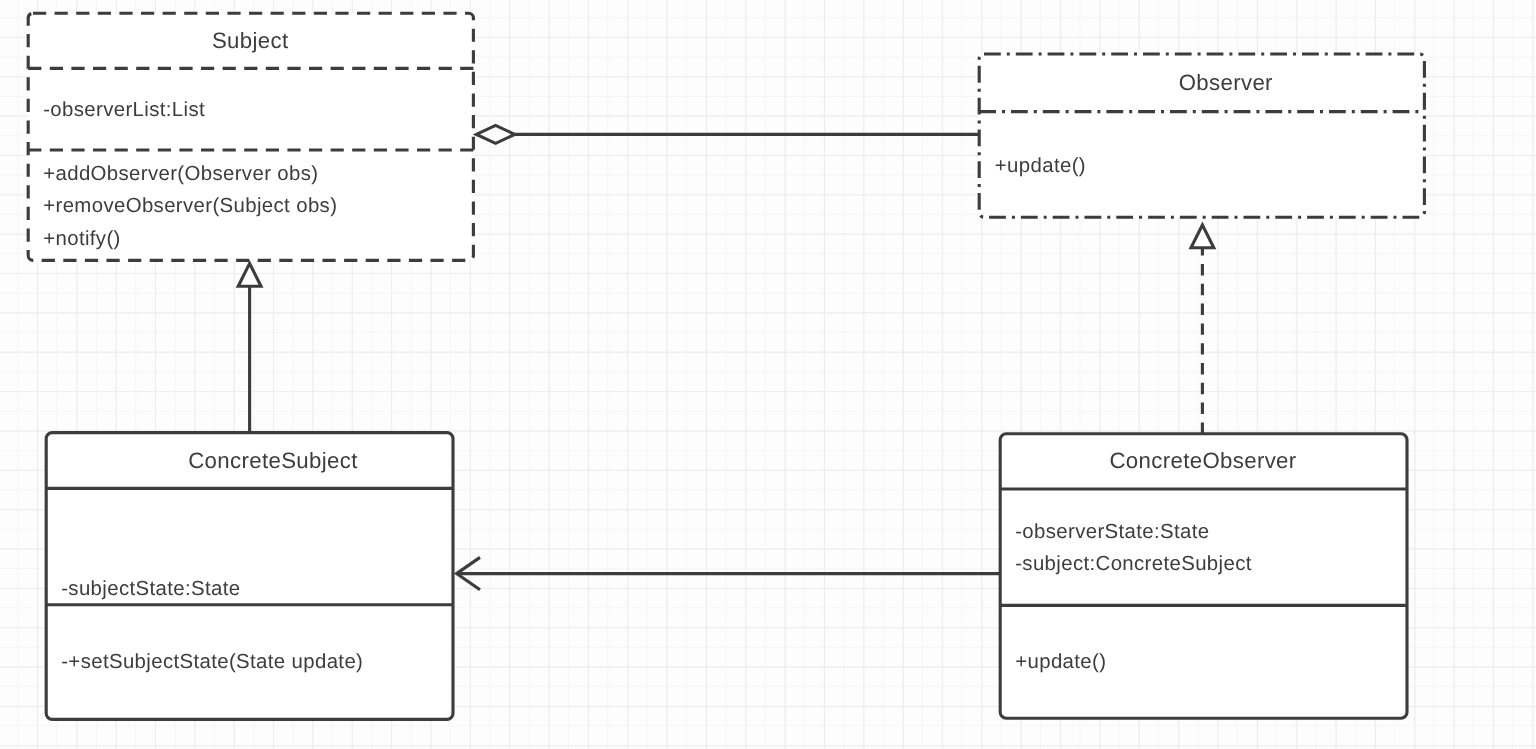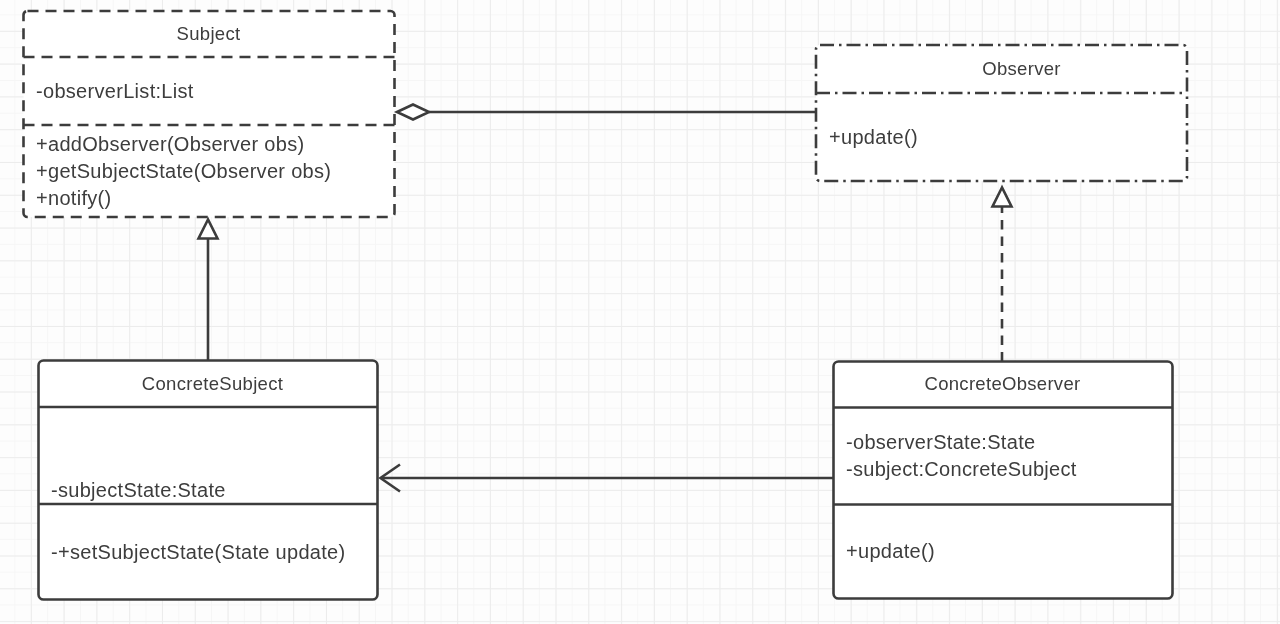--- a/index.html
+++ b/index.html
@@ -22,21 +22,21 @@
   .stroke { stroke: #3c3c3c; stroke-width: 2.6; fill: none; }
   .fill-white { fill: #ffffff; }
   .dashed { stroke-dasharray: 11 7; }
   .dashdot { stroke-dasharray: 14 5 2.5 5; }
   .dashed-line { stroke-dasharray: 9.5 7; }
 
   .txt {
     position: absolute;
     z-index: 2;
     color: #3d3d3d;
-    font-size: 20px;
+    font-size: 17px;
     letter-spacing: 0.3px;
     white-space: nowrap;
     box-sizing: border-box;
   }
   .cls-title {
     display: flex;
     align-items: center;
     justify-content: center;
     font-size: 18.5px;
   }
@@ -107,30 +107,30 @@
       <polyline class="stroke" points="400,464.5 380.5,478 400,491.5"></polyline>
     </g>
   </svg>
 
   <div class="txt cls-title" style="left:23px; top:11px; width:371px; height:46px;">Subject</div>
   <div class="txt cls-lines" style="left:23px; top:57px; width:371px; height:68px;">
     <div>-observerList:List</div>
   </div>
   <div class="txt cls-lines" style="left:23px; top:125px; width:371px; height:92px;">
     <div>+addObserver(Observer obs)</div>
-    <div>+getSubjectState(Observer obs)</div>
+    <div>+removeObserver(Subject obs)</div>
     <div>+notify()</div>
   </div>
 
   <div class="txt cls-title" style="left:836px; top:45px; width:371px; height:48px;">Observer</div>
   <div class="txt cls-lines" style="left:816px; top:93px; width:371px; height:88px;">
     <div>+update()</div>
   </div>
 
-  <div class="txt cls-title" style="left:23px; top:360px; width:339px; height:47px;padding-left:40px;">ConcreteSubject</div>
+  <div class="txt cls-title" style="left:38px; top:360px; width:339px; height:47px;padding-left:40px;">ConcreteSubject</div>
   <div class="txt cls-lines" style="left:38px; top:407px; width:339px; height:97px;justify-content:flex-end;">
     <div>-subjectState:State</div>
   </div>
   <div class="txt cls-lines lh28" style="left:38px; top:504px; width:339px; height:95px;">
     <div>-+setSubjectState(State update)</div>
   </div>
 
   <div class="txt cls-title" style="left:833px; top:361px; width:339px; height:46px;">ConcreteObserver</div>
   <div class="txt cls-lines" style="left:833px; top:407px; width:339px; height:97px;">
     <div>-observerState:State</div>

